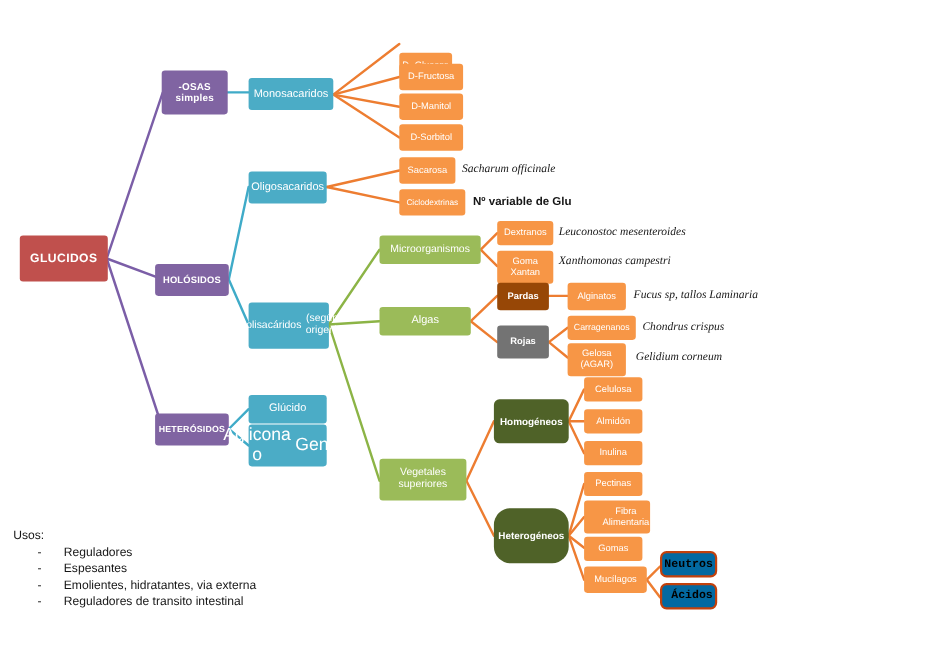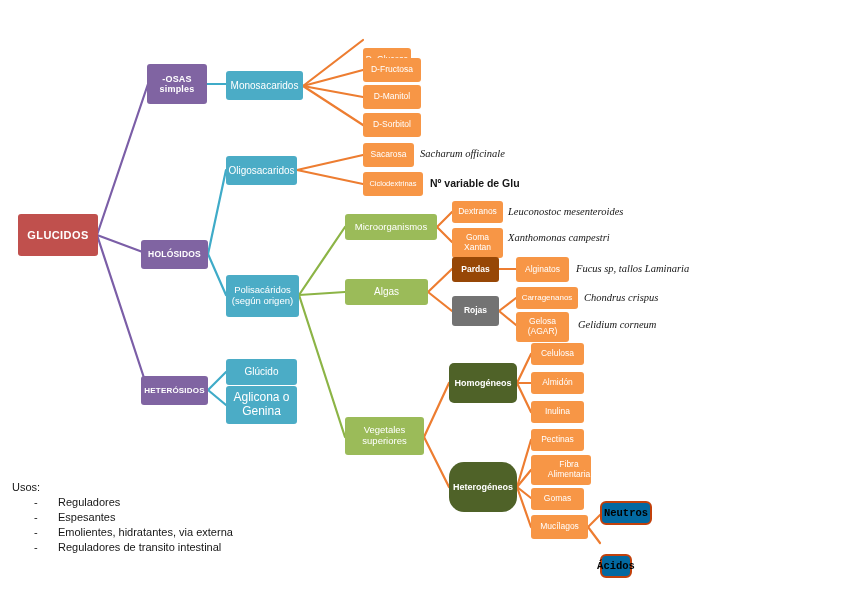--- a/index.html
+++ b/index.html
@@ -137,30 +137,30 @@
   </div>
 
   <div class="node c-blue" style="left:226px;top:71px;width:77px;height:29px;font-size:10px;">
     <span>Monosacaridos</span>
   </div>
 
   <div class="node c-blue" style="left:226px;top:156px;width:71px;height:29px;font-size:10px;">
     <span>Oligosacaridos</span>
   </div>
 
-  <div class="node c-blue" style="left:226px;top:275px;width:73px;height:42px;font-size:9.5px;flex-direction:column;">
+  <div class="node c-blue" style="left:226px;top:275px;width:73px;height:42px;font-size:9.5px;flex-direction:row;">
     <span>Polisacáridos</span>
     <span>(según origen)</span>
   </div>
 
   <div class="node c-blue" style="left:226px;top:359px;width:71px;height:26px;font-size:10px;">
     <span>Glúcido</span>
   </div>
 
-  <div class="node c-blue" style="left:226px;top:386px;width:71px;height:38px;font-size:12px;flex-direction:column;">
+  <div class="node c-blue" style="left:226px;top:386px;width:71px;height:38px;font-size:16px;flex-direction:row;">
     <span>Aglicona o</span>
     <span>Genina</span>
   </div>
 
   <div class="node c-orange" style="left:363px;top:28px;width:48px;height:24px;font-size:8.5px;margin-top:20px;">
     <span>D- Glucosa</span>
   </div>
   <div class="node c-orange" style="left:363px;top:58px;width:58px;height:24px;font-size:8.5px;">
     <span>D-Fructosa</span>
   </div>
@@ -254,21 +254,21 @@
   <div class="node c-orange" style="left:531px;top:488px;width:53px;height:22px;font-size:8.5px;">
     <span>Gomas</span>
   </div>
   <div class="node c-orange" style="left:531px;top:515px;width:57px;height:24px;font-size:8.5px;">
     <span>Mucílagos</span>
   </div>
 
   <div class="node c-white" style="left:600px;top:501px;width:52px;height:24px;font-size:10.5px;">
     <span>Neutros</span>
   </div>
-  <div class="node c-white" style="left:600px;top:554px;width:32px;height:24px;font-size:10.5px;">
+  <div class="node c-white" style="left:600px;top:530px;width:52px;height:24px;font-size:10.5px;justify-content:flex-end;">
     <span>Ácidos</span>
   </div>
 
   <div id="usos">
     <div class="t">Usos:</div>
     <ul>
       <li>
         <span class="d">-</span>
         <span>Reguladores</span>
       </li>

